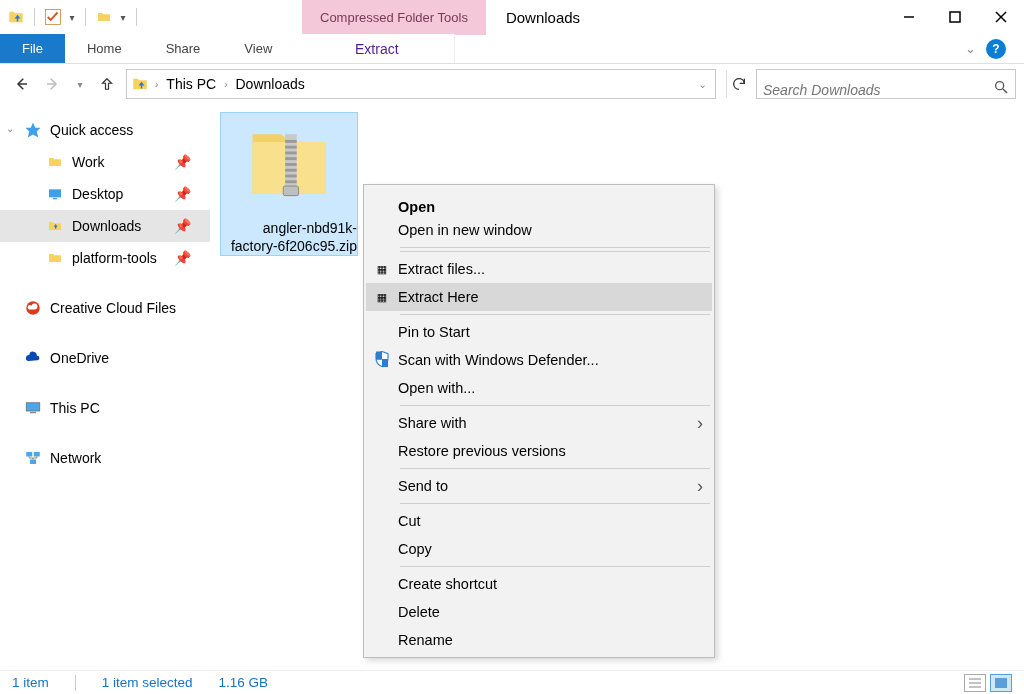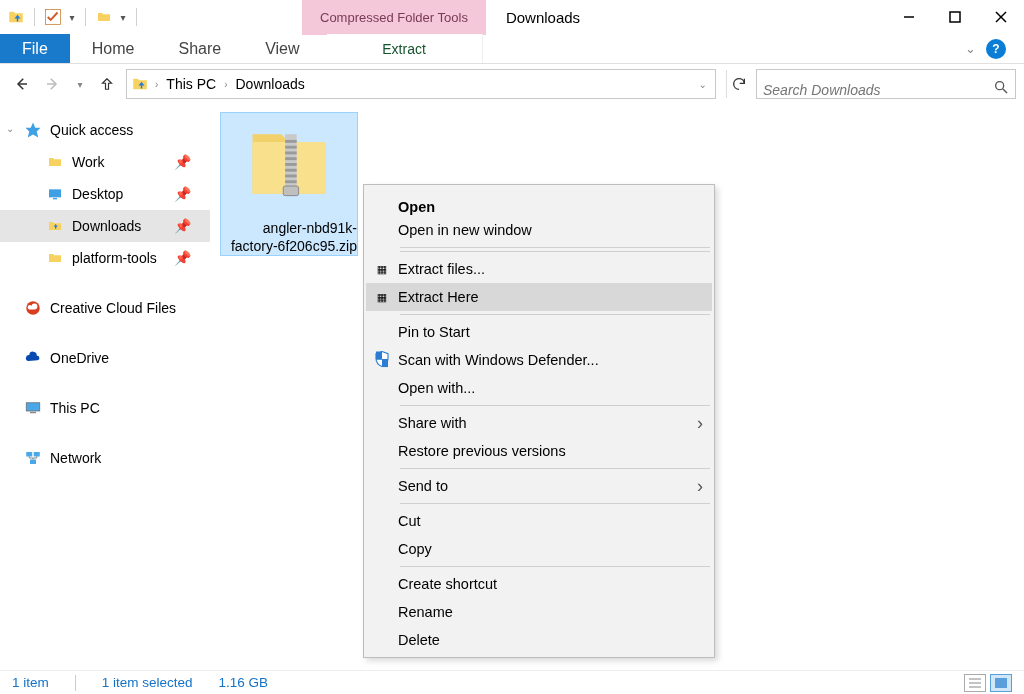--- a/index.html
+++ b/index.html
@@ -12,23 +12,23 @@
   .qat-divider { width: 1px; height: 18px; background: #d0d0d0; margin: 0 4px; }
   .qat-dropdown { width: 10px; display:flex; align-items:center; justify-content:center; color:#555; font-size:10px;}
   .contextual-tab { background: #f4c7d9; color: #7a3a55; height: 34px; display: flex; align-items: center; justify-content: center; padding: 18px 18px; font-size: 13px; }
   .window-title { padding-left: 20px; font-size: 15px; }
   .win-controls { margin-left: auto; display: flex; }
   .win-btn { width: 46px; height: 34px; display: flex; align-items:center; justify-content:center; }
   .win-btn svg { width:14px; height:14px; }
 
   
   .ribbon { display: flex; align-items: center; height: 30px; border-bottom: 1px solid #e0e0e0; }
-  .rib-tab { padding: 0 22px; height: 100%; display: flex; align-items:center; justify-content:center; color:#444; font-size:16px;}
+  .rib-tab { padding: 0 22px; height: 100%; display: flex; align-items:center; justify-content:center; color:#444; font-size:13px;}
   .rib-tab.file { background: #1979ca; color:#fff;}
-  .contextual-sub { background: #fff; width:156px; text-align:center; font-size:14px; color:#14532d; height:100%; display:flex; align-items:center; justify-content:center; border-right:1px solid #eee; }
+  .contextual-sub { background: #fff; width:156px; text-align:center; font-size:14px; color:#4c1d95; height:100%; display:flex; align-items:center; justify-content:center; border-right:1px solid #eee; }
   .ribbon-right { margin-left:auto; display:flex; align-items:center; gap:10px; padding-right:18px; }
   .help-icon { width:20px; height:20px; border-radius:50%; background:#0a7dd6; color:#fff; display:flex; align-items:center; justify-content:center; font-weight:bold; font-size:12px;}
 
   
   .navbar { display:flex; align-items:center; height:40px; padding: 4px 8px; gap:6px;}
   .nav-arrow { width:26px; height:26px; display:flex; align-items:center; justify-content:center; color:#555;}
   .nav-arrow.disabled { color:#b8b8b8; }
   .address-bar { flex:1; height:30px; border:1px solid #c8c8c8; display:flex; align-items:center; padding:0 4px; gap:6px;}
   .crumb { display:flex; align-items:center; gap:4px; font-size:14px; padding:0 2px;}
   .crumb-sep { color:#888; font-size:10px;}
@@ -371,25 +371,25 @@
       <div class="cm-icon-col"></div>
       <div class="cm-label">Copy</div>
     </div>
   <div class="cm-sep"></div>
   <div class="cm-item">
       <div class="cm-icon-col"></div>
       <div class="cm-label">Create shortcut</div>
     </div>
   <div class="cm-item">
       <div class="cm-icon-col"></div>
+      <div class="cm-label">Delete</div>
+    </div>
+  <div class="cm-item">
+      <div class="cm-icon-col"></div>
       <div class="cm-label">Rename</div>
-    </div>
-  <div class="cm-item">
-      <div class="cm-icon-col"></div>
-      <div class="cm-label">Delete</div>
     </div>
 </div>
 
 <div class="statusbar">
   <span>1 item</span>
   <span class="status-sep"></span>
   <span>1 item selected</span>
   <span>1.16 GB</span>
   <div class="status-right">
     <div class="view-btn">

